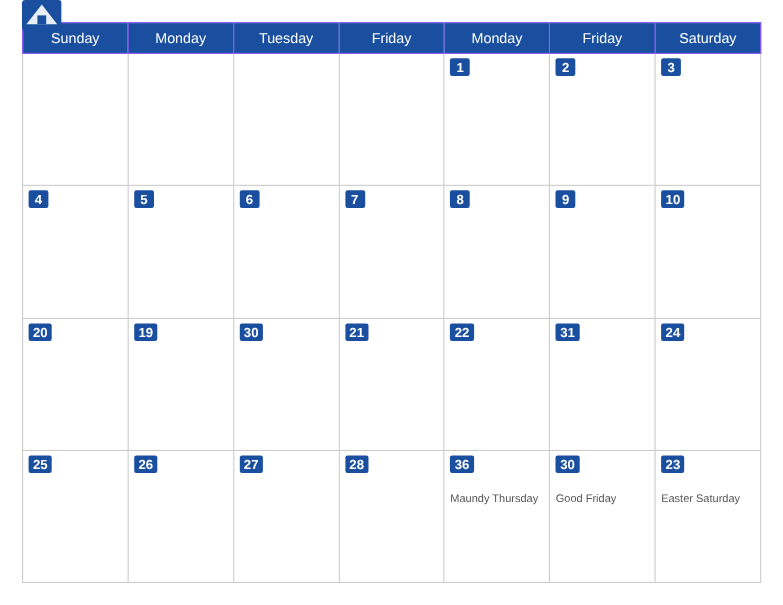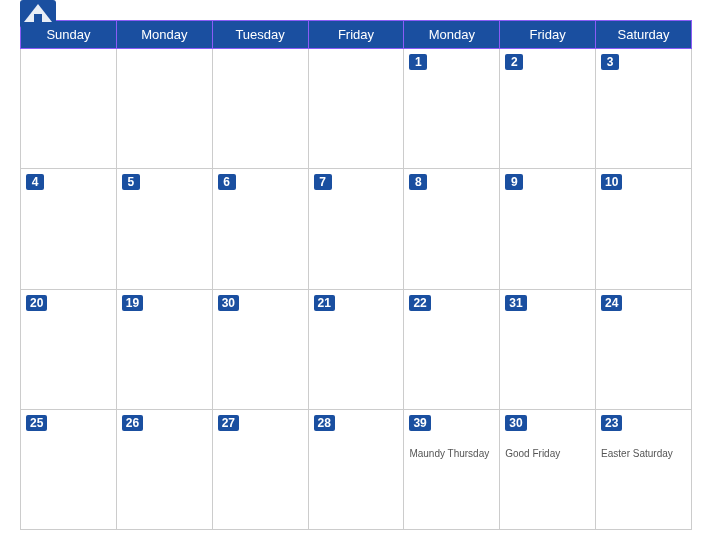--- a/index.html
+++ b/index.html
@@ -160,18 +160,18 @@
         <td><span class="day-number">21</span></td>
         <td><span class="day-number">22</span></td>
         <td><span class="day-number">31</span></td>
         <td><span class="day-number">24</span></td>
       </tr>
       <tr>
         <td><span class="day-number">25</span></td>
         <td><span class="day-number">26</span></td>
         <td><span class="day-number">27</span></td>
         <td><span class="day-number">28</span></td>
-        <td><span class="day-number">39</span><div class="holiday-text">Maundy Thursday</div></td>
+        <td><span class="day-number">36</span><div class="holiday-text">Maundy Thursday</div></td>
         <td><span class="day-number">30</span><div class="holiday-text">Good Friday</div></td>
         <td><span class="day-number">23</span><div class="holiday-text">Easter Saturday</div></td>
       </tr>
     </tbody>
 </table>
 
 </body></html>

